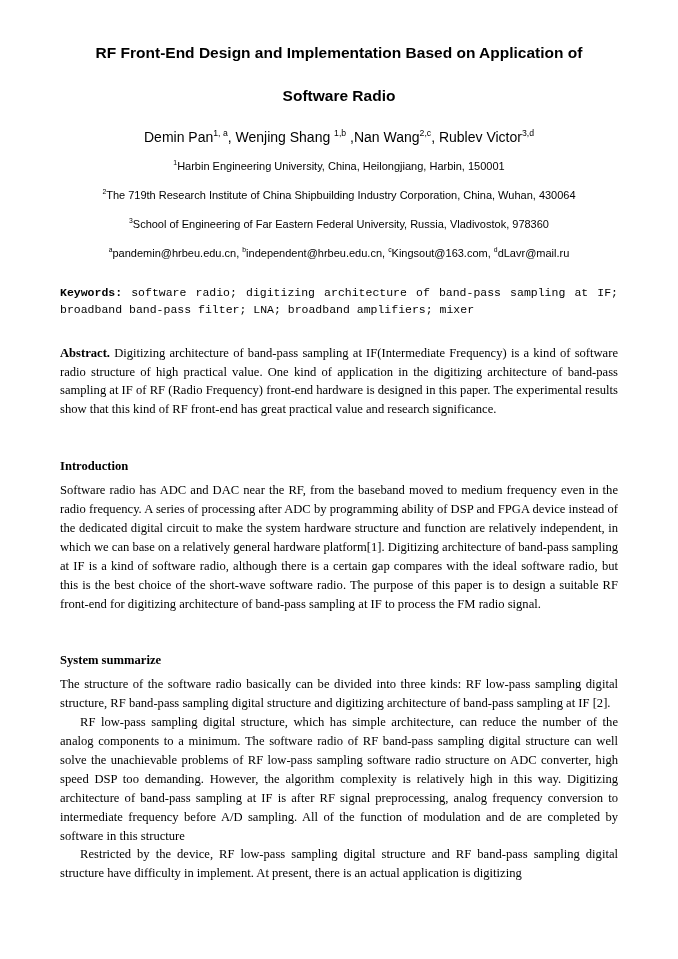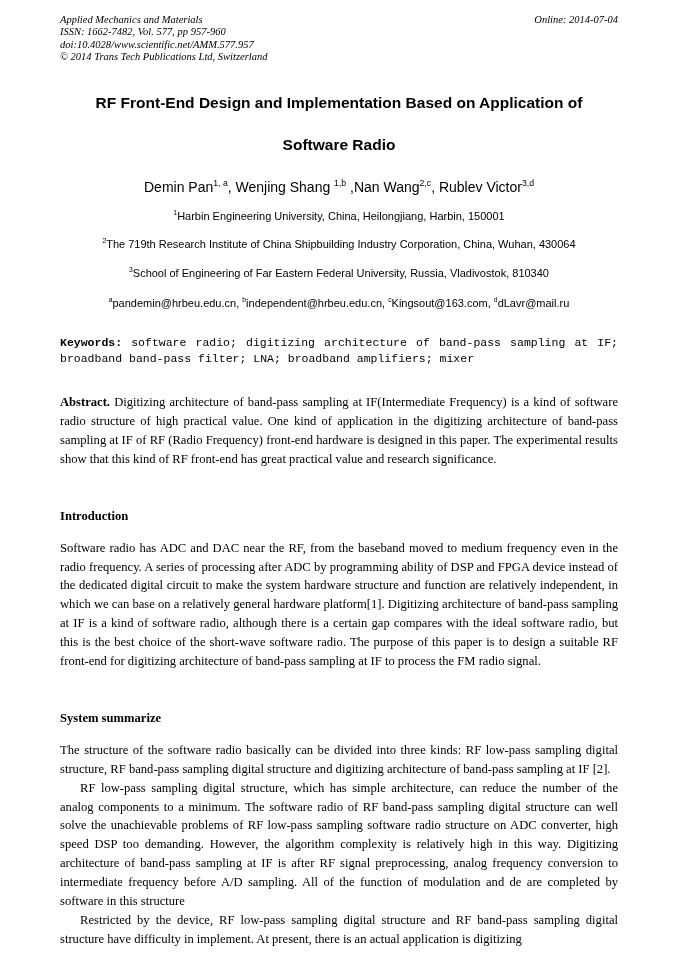--- a/index.html
+++ b/index.html
@@ -57,47 +57,38 @@
     font-size:12.6px; line-height:1.5;
     text-align:justify; margin-top:26px;
   }
   .abstract .label { font-weight:bold; }
 
   .section-heading {
     font-weight:bold; font-size:12.6px; margin-top:40px;
   }
   .body-para {
     font-size:12.6px; line-height:1.5;
-    text-align:justify; margin-top:15px;
+    text-align:justify; margin-top:7px;
   }
   .body-para.indent { text-indent:20px; margin-top:0; }
 </style>
 </head>
 <body>
 
 <div class="page">
 
-  <div class="header-row">
-    <div class="header-left">
-      <p>Applied Mechanics and Materials</p>
-      <p>ISSN: 1662-7482, Vol. 577, pp 957-960</p>
-      <p>doi:10.4028/www.scientific.net/AMM.577.957</p>
-      <p>© 2014 Trans Tech Publications Ltd, Switzerland</p>
-    </div>
-    <div class="online-date">Online: 2014-07-04</div>
-  </div>
 
   <h1 class="title title-line1">RF Front-End Design and Implementation Based on Application of</h1>
   <h1 class="title title-line2">Software Radio</h1>
 
   <p class="authors"><span>Demin Pan</span><sup>1, a</sup><span>, Wenjing Shang </span><sup>1,b</sup><span> ,Nan Wang</span><sup>2,c</sup><span>, Rublev Victor</span><sup>3,d</sup></p>
 
   <p class="affil"><sup>1</sup><span>Harbin Engineering University, China, Heilongjiang, Harbin, 150001</span></p>
   <p class="affil"><sup>2</sup><span>The 719th Research Institute of China Shipbuilding Industry Corporation, China, Wuhan, 430064</span></p>
-  <p class="affil"><sup>3</sup><span>School of Engineering of Far Eastern Federal University, Russia, Vladivostok, 810340</span></p>
+  <p class="affil"><sup>3</sup><span>School of Engineering of Far Eastern Federal University, Russia, Vladivostok, 978360</span></p>
 
   <p class="emails"><sup>a</sup><span>pandemin@hrbeu.edu.cn, </span><sup>b</sup><span>independent@hrbeu.edu.cn, </span><sup>c</sup><span>Kingsout@163.com, </span><sup>d</sup><span>dLavr@mail.ru</span></p>
 
   <p class="keywords"><span class="label">Keywords:</span><span> software radio; digitizing architecture of band-pass sampling at IF; broadband band-pass filter; LNA; broadband amplifiers; mixer</span></p>
 
   <p class="abstract"><span class="label">Abstract.</span><span> Digitizing architecture of band-pass sampling at IF(Intermediate Frequency) is a kind of software radio structure of high practical value. One kind of application in the digitizing architecture of band-pass sampling at IF of RF (Radio Frequency) front-end hardware is designed in this paper. The experimental results show that this kind of RF front-end has great practical value and research significance.</span></p>
 
   <h2 class="section-heading">Introduction</h2>
   <p class="body-para">Software radio has ADC and DAC near the RF, from the baseband moved to medium frequency even in the radio frequency. A series of processing after ADC by programming ability of DSP and FPGA device instead of the dedicated digital circuit to make the system hardware structure and function are relatively independent, in which we can base on a relatively general hardware platform[1]. Digitizing architecture of band-pass sampling at IF is a kind of software radio, although there is a certain gap compares with the ideal software radio, but this is the best choice of the short-wave software radio. The purpose of this paper is to design a suitable RF front-end for digitizing architecture of band-pass sampling at IF to process the FM radio signal.</p>
 

